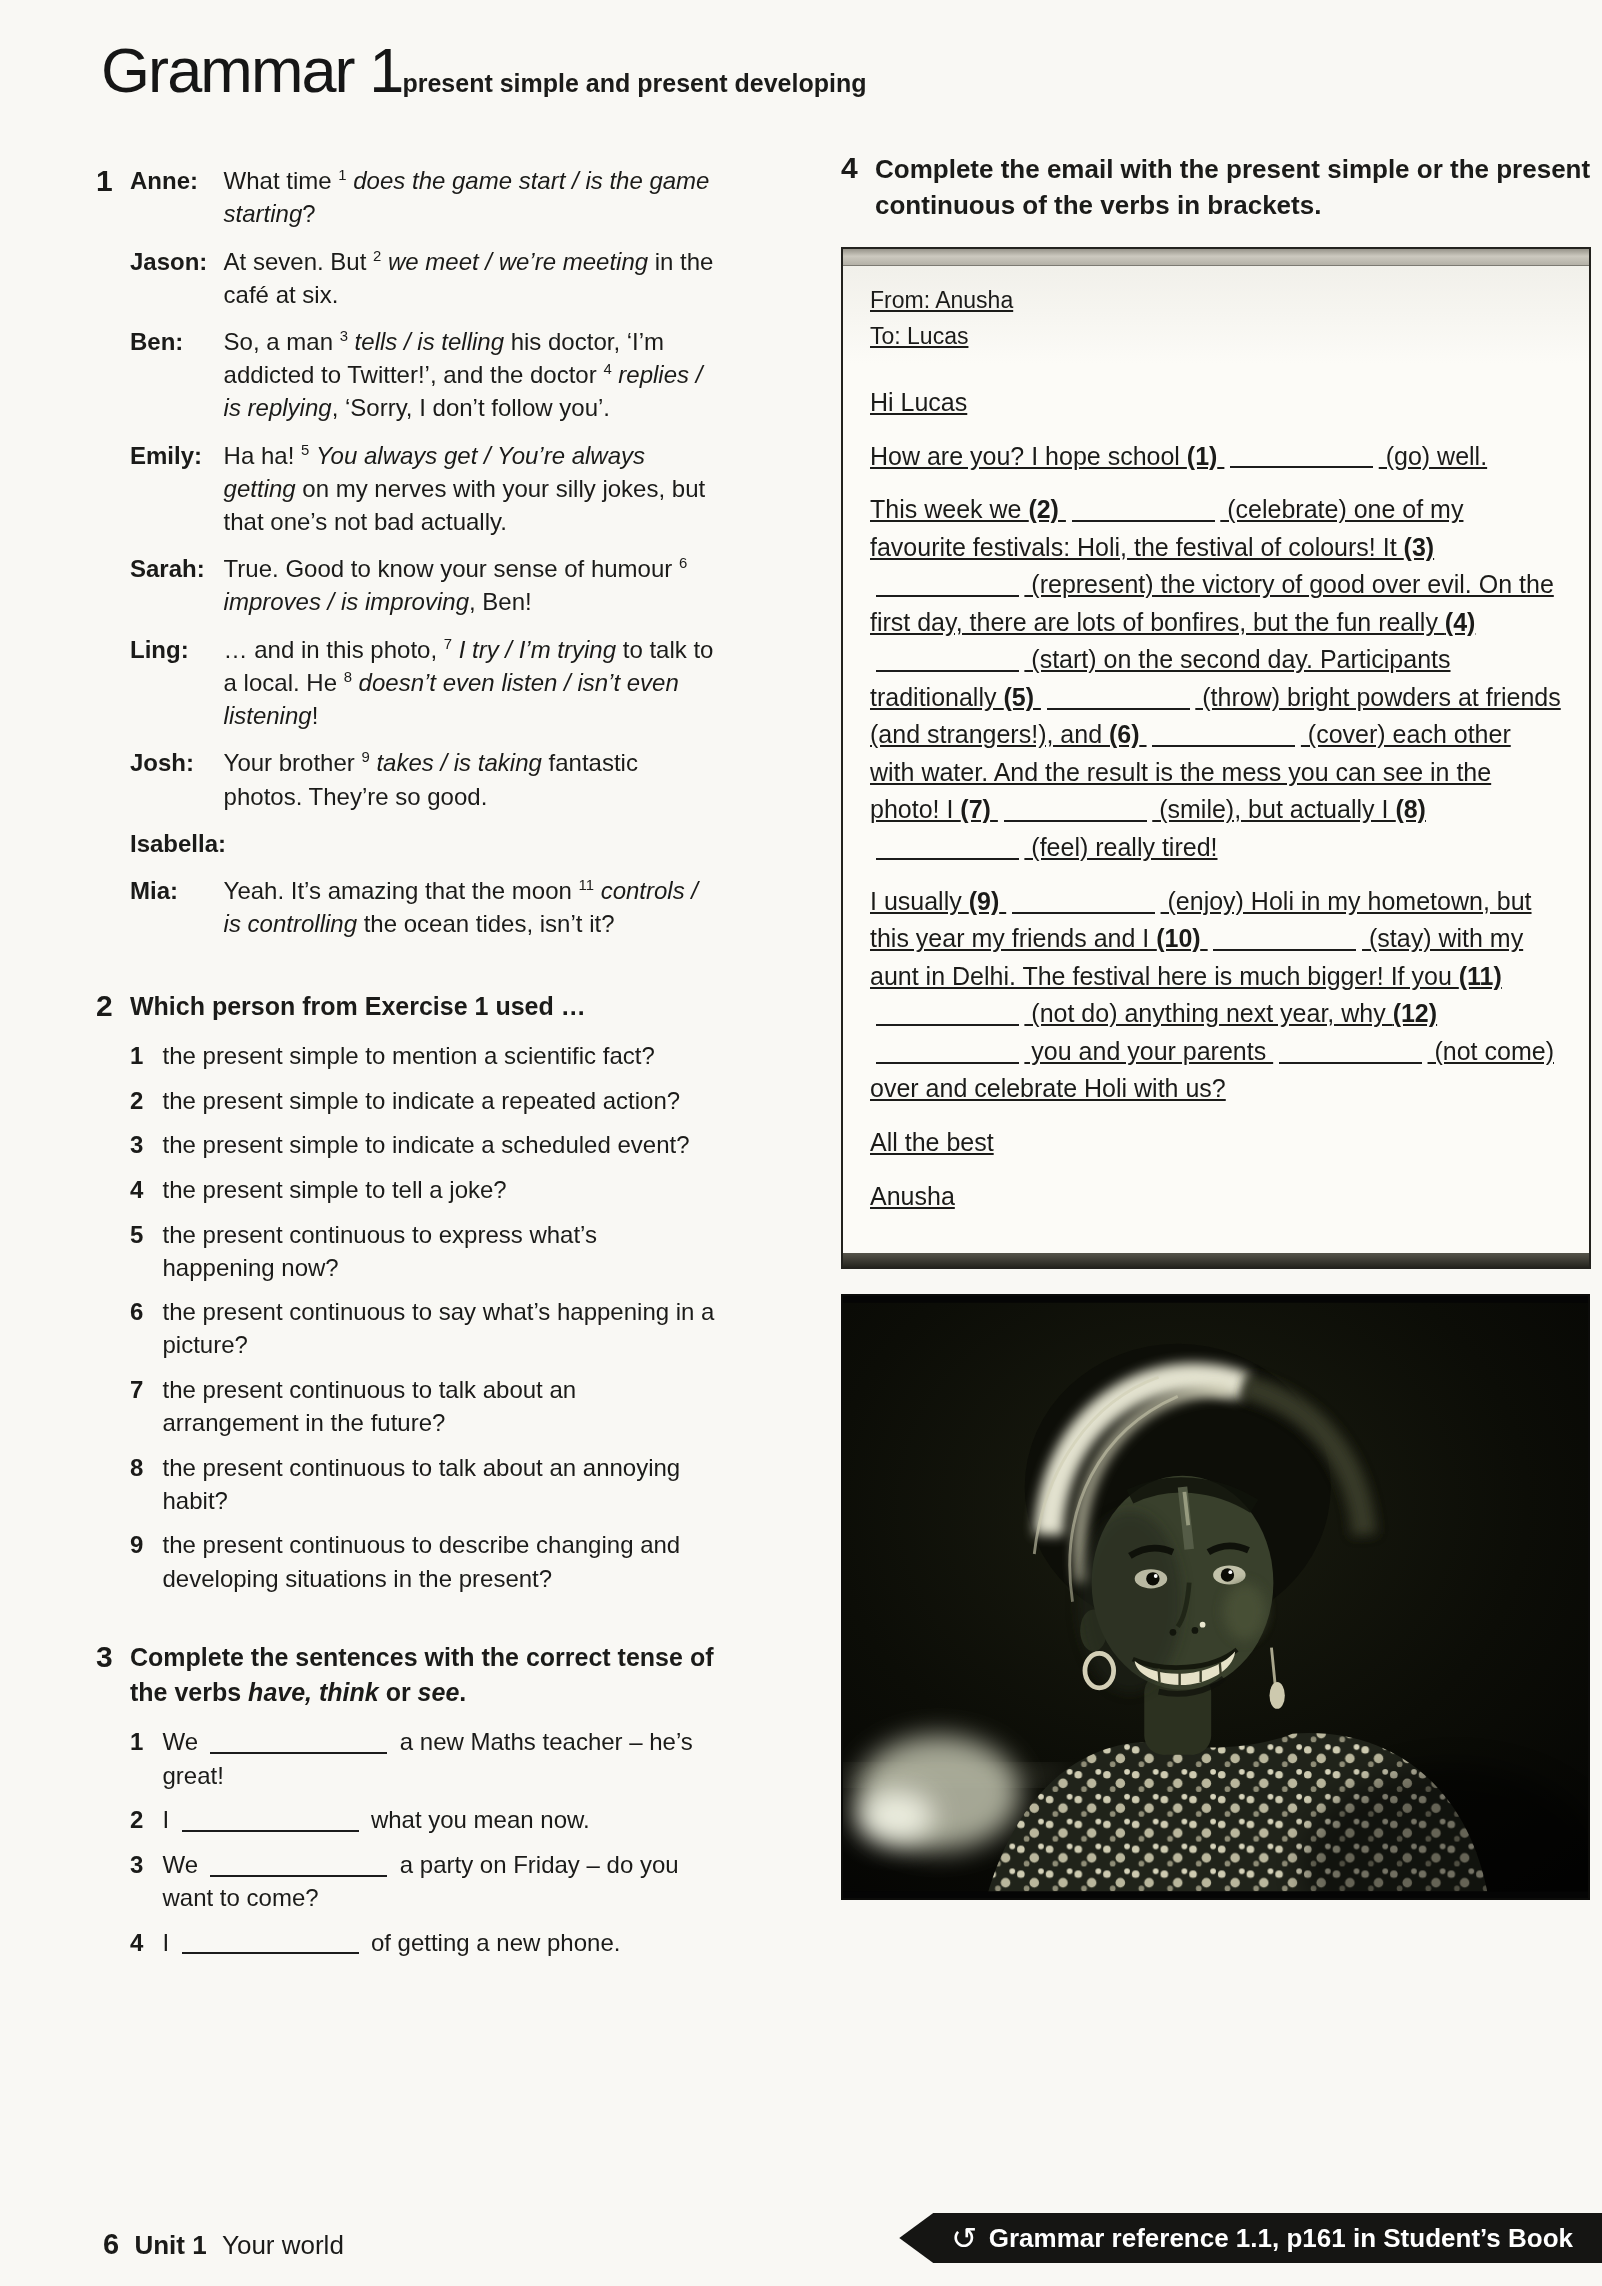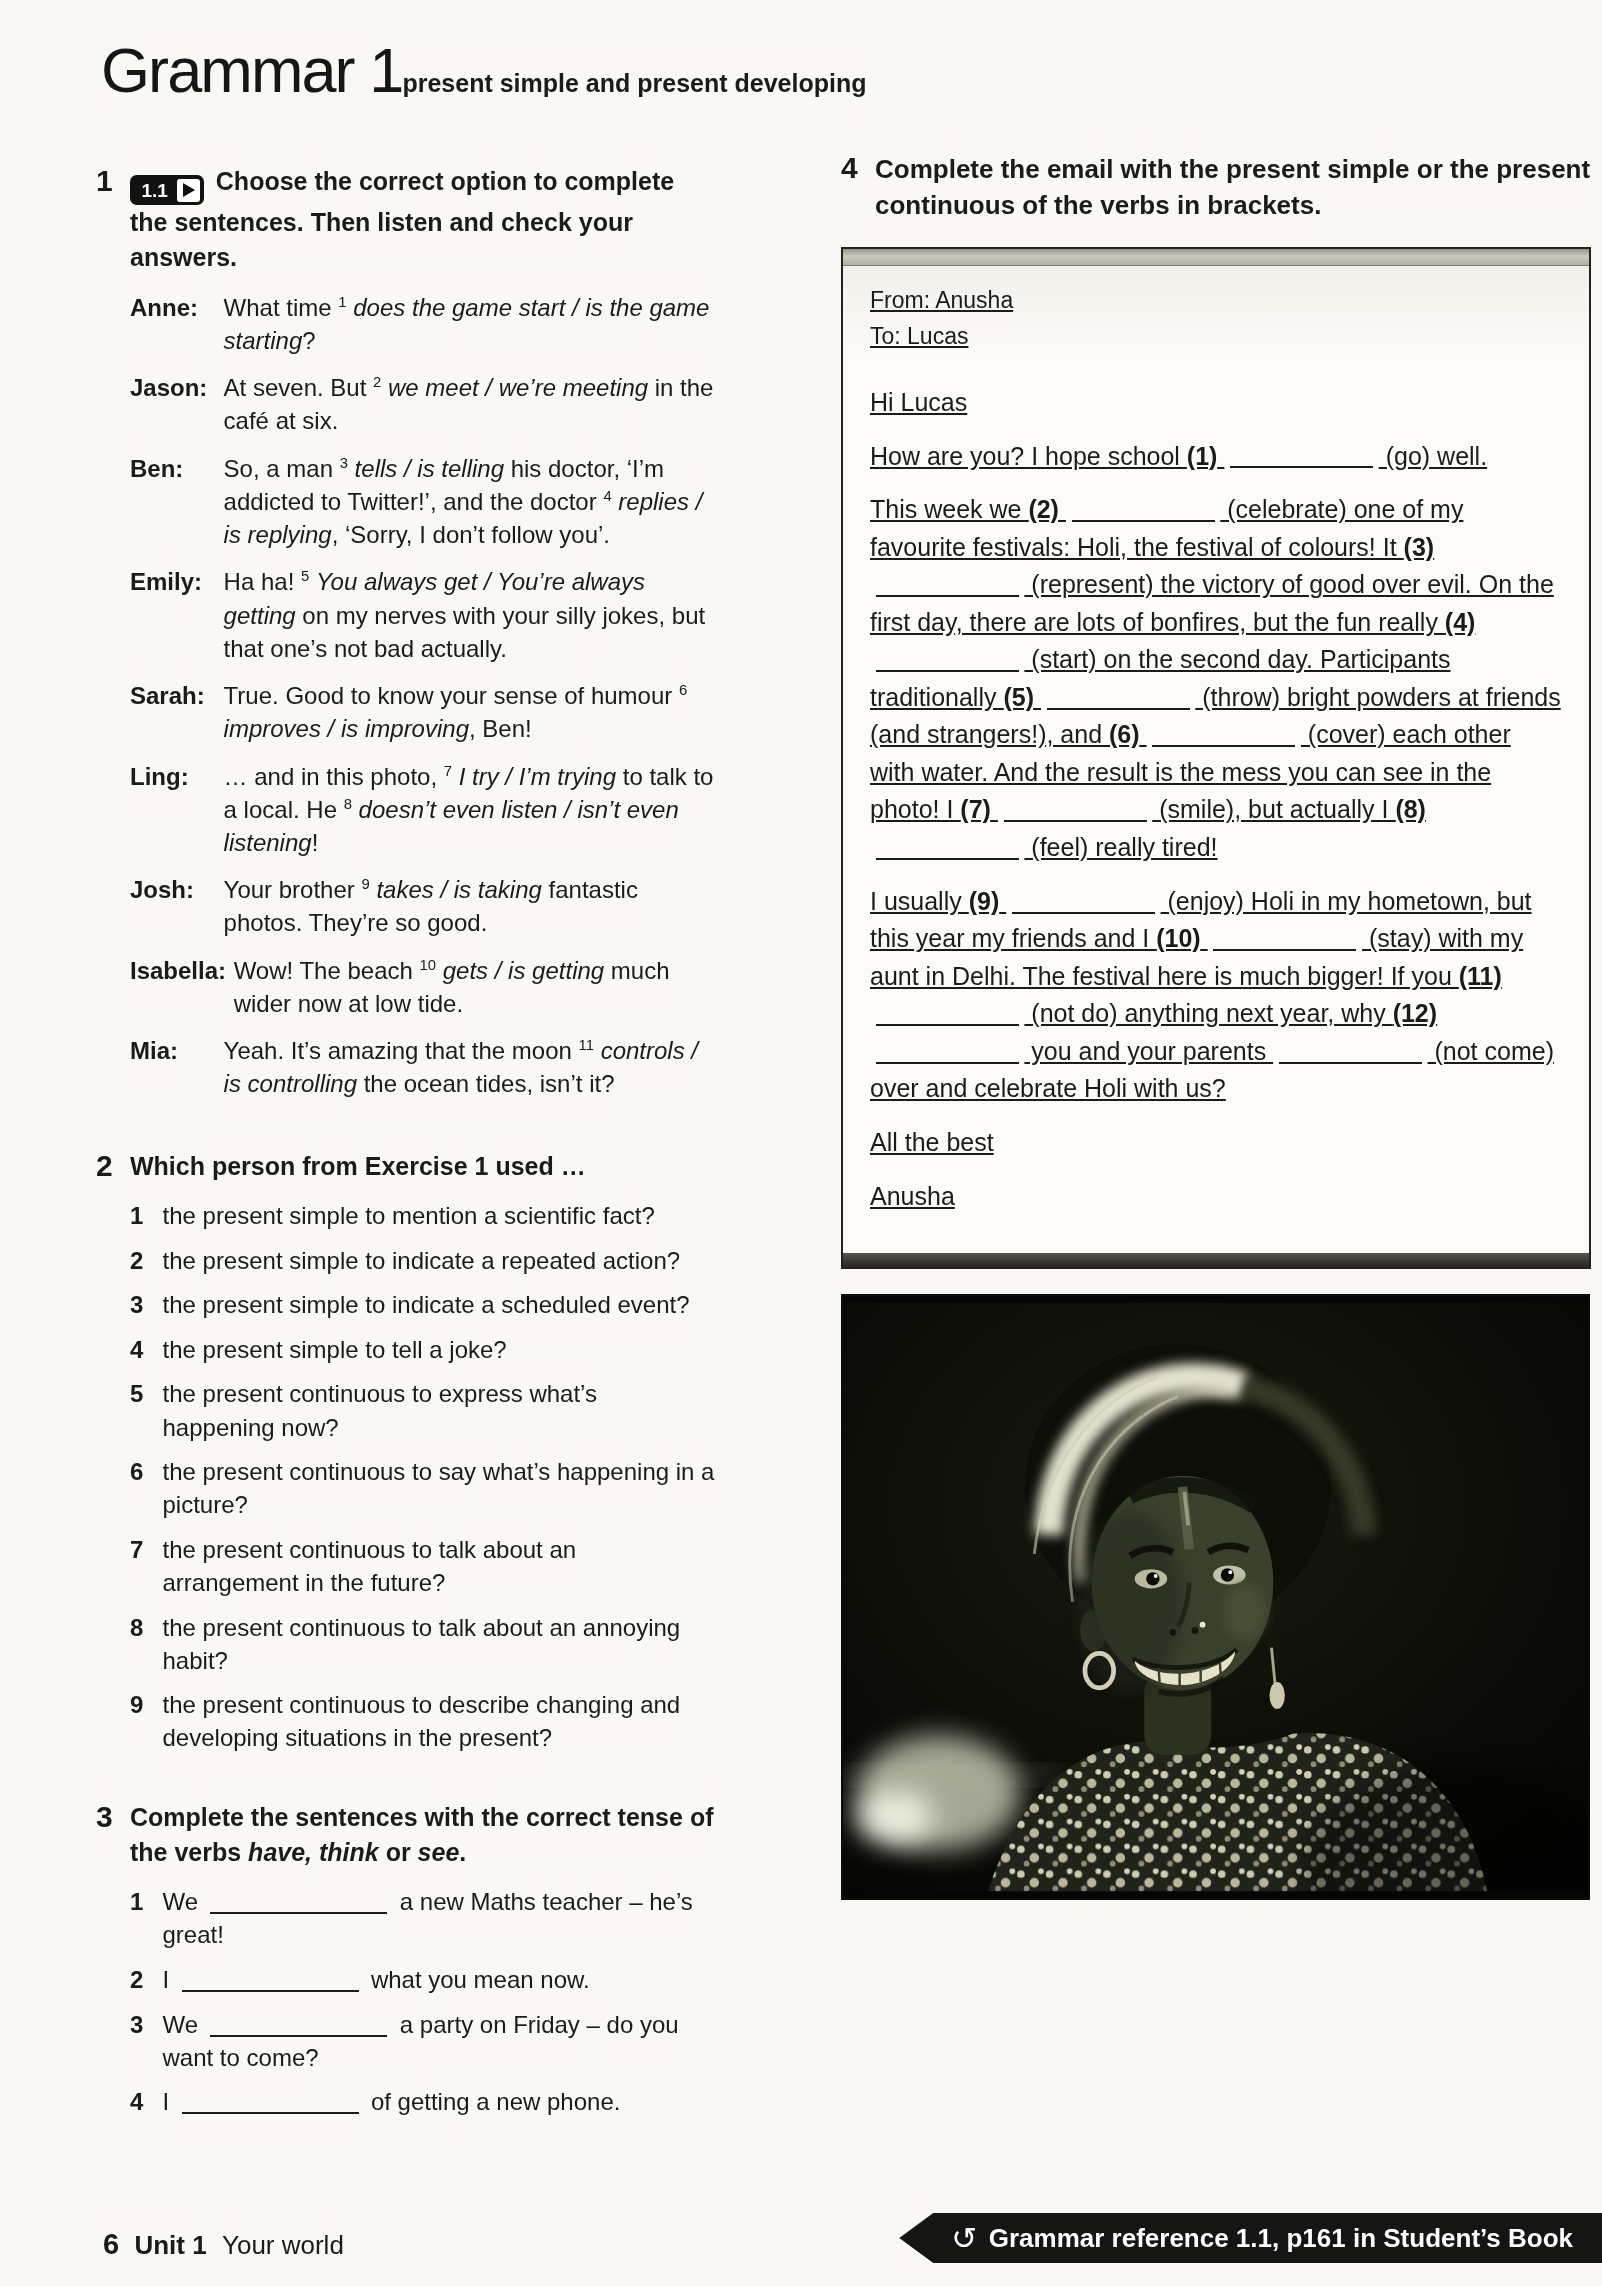--- a/index.html
+++ b/index.html
@@ -72,28 +72,20 @@
   <div class="titlebar">
     <h1>Grammar 1</h1>
     <div class="subtitle">present simple and present developing</div>
   </div>
 
   <div class="col-left">
 
     <section class="ex">
       <div class="ex-num">1</div>
       <div class="ex-body">
-        <div class="ex-title">
-          <span class="audio-badge">
-            <span class="badge-num">1.1</span>
-            <span class="badge-play">
-                <span class="tri"></span>
-              </span>
-          </span><span>Choose the correct option to complete the sentences. Then listen and check your answers.</span>
-        </div>
         <div class="dialogue">
 
             <div class="drow">
               <div class="spk">Anne:</div>
               <div class="dtxt">What time <sup>1</sup> <em>does the game start / is the game starting</em>?</div>
             </div>
 
             <div class="drow">
               <div class="spk">Jason:</div>
               <div class="dtxt">At seven. But <sup>2</sup> <em>we meet / we’re meeting</em> in the café at six.</div>
@@ -119,21 +111,20 @@
               <div class="dtxt">… and in this photo, <sup>7</sup> <em>I try / I’m trying</em> to talk to a local. He <sup>8</sup> <em>doesn’t even listen / isn’t even listening</em>!</div>
             </div>
 
             <div class="drow">
               <div class="spk">Josh:</div>
               <div class="dtxt">Your brother <sup>9</sup> <em>takes / is taking</em> fantastic photos. They’re so good.</div>
             </div>
 
             <div class="drow">
               <div class="spk">Isabella:</div>
-              <div class="dtxt">Wow! The beach <sup>10</sup> <em>gets / is getting</em> much wider now at low tide.</div>
             </div>
 
             <div class="drow">
               <div class="spk">Mia:</div>
               <div class="dtxt">Yeah. It’s amazing that the moon <sup>11</sup> <em>controls / is controlling</em> the ocean tides, isn’t it?</div>
             </div>
           </div>
       </div>
     </section>
 

